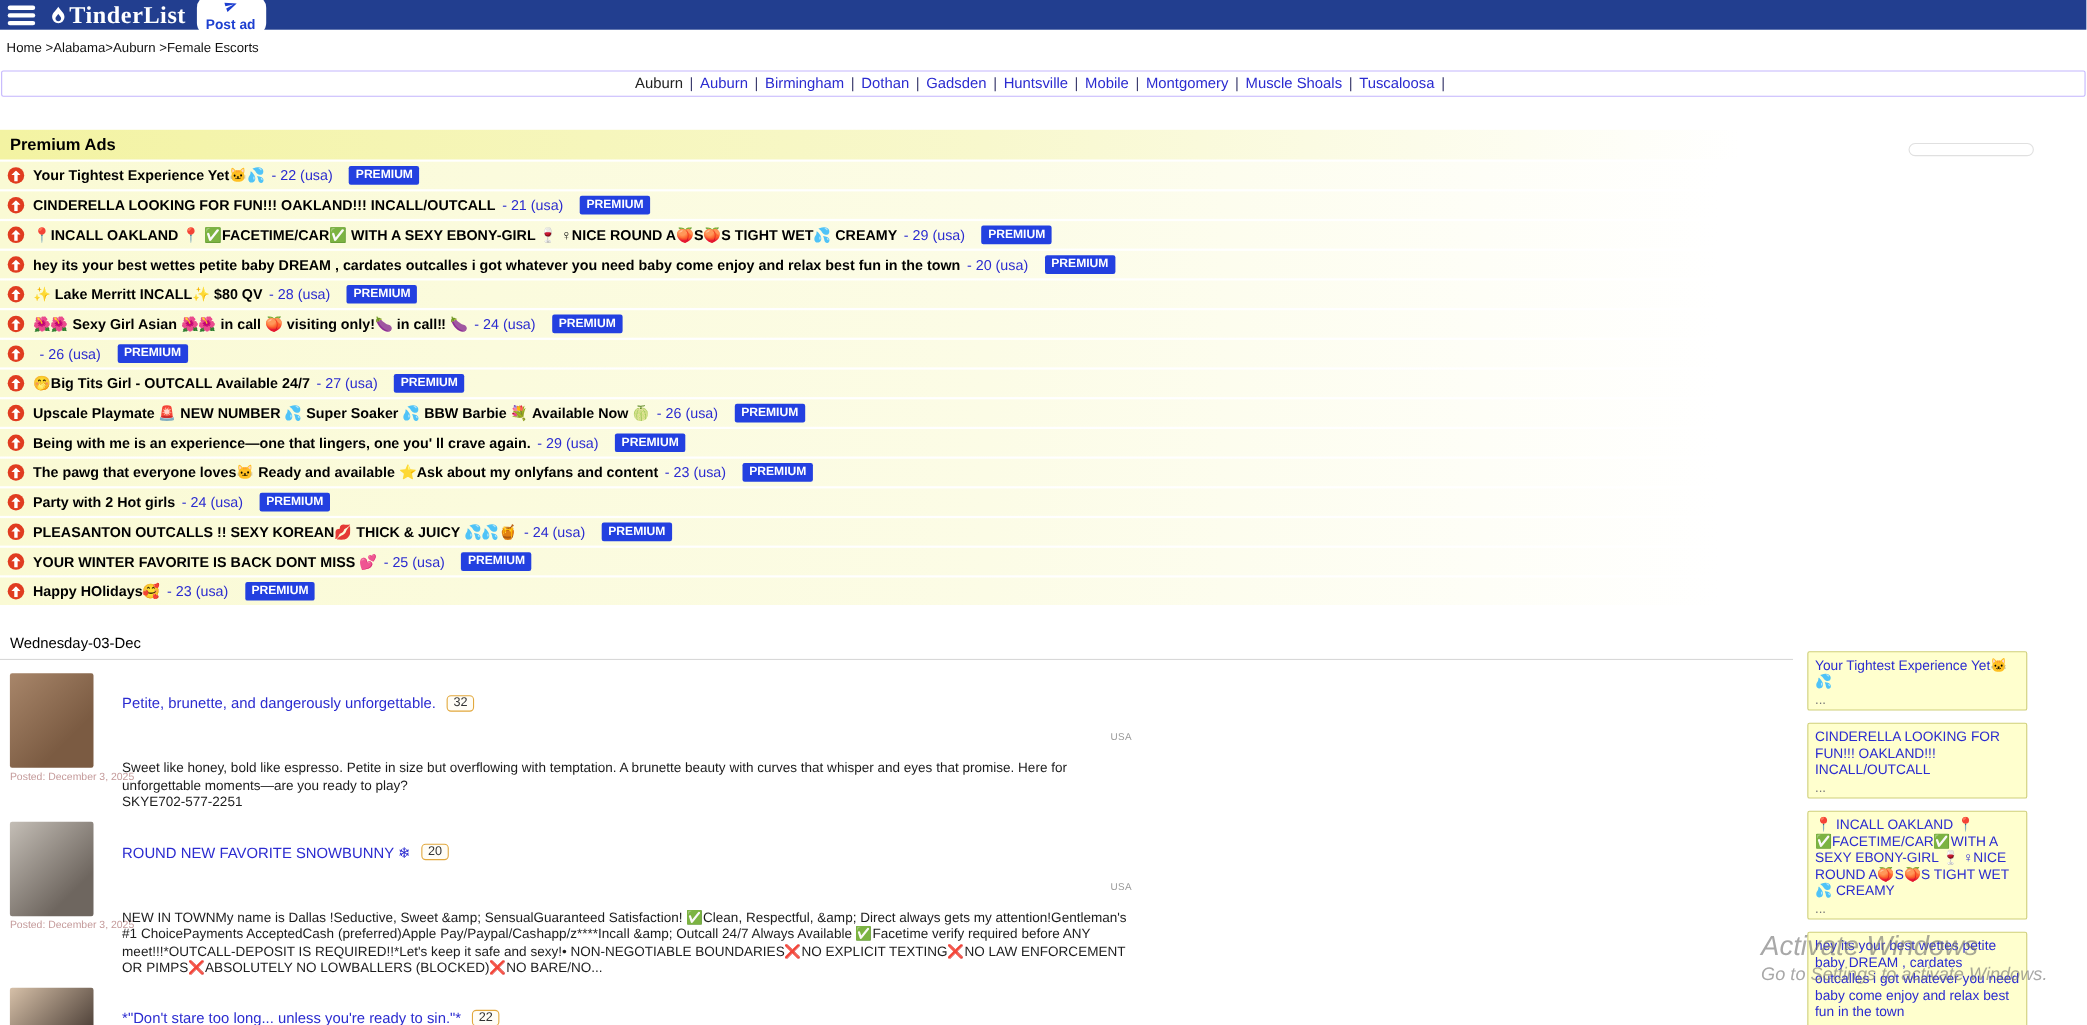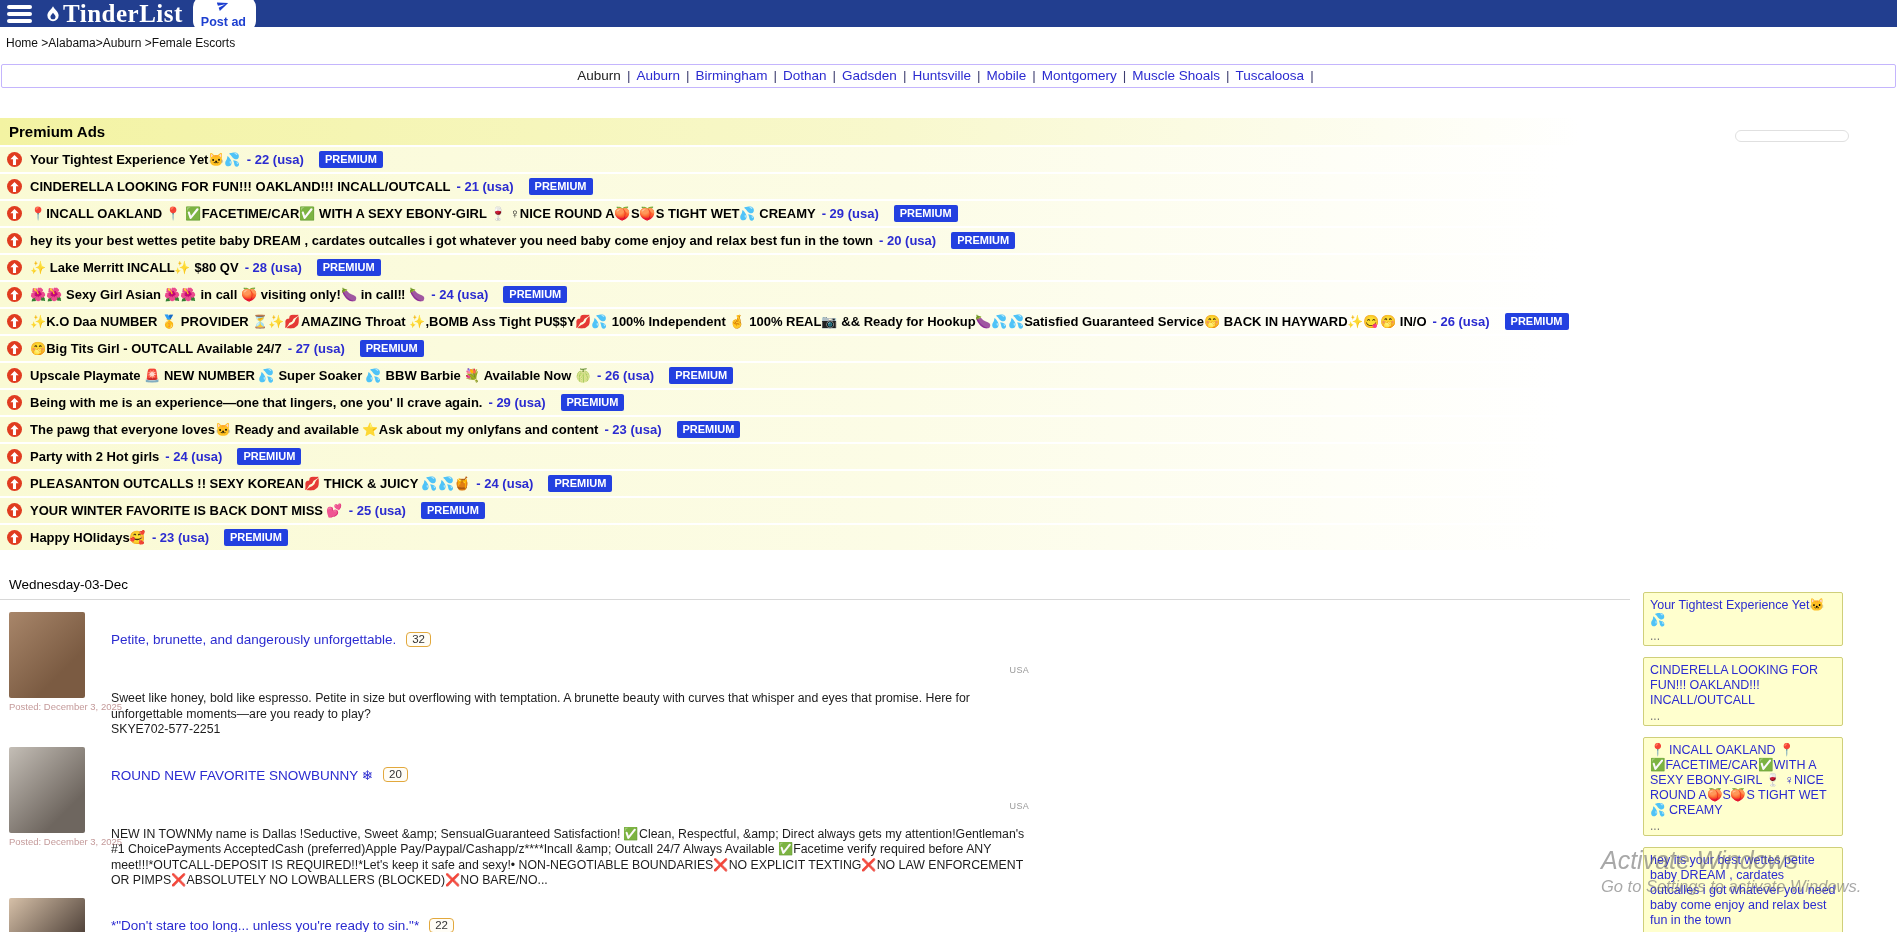--- a/index.html
+++ b/index.html
@@ -4,38 +4,38 @@
 <style>
   * { box-sizing: border-box; margin: 0; padding: 0; }
   html,body { background:#fff; }
   body { font-family: "Liberation Sans", sans-serif; }
   .page { position:relative; width:1897px; height:932px; overflow:hidden; background:#fff; }
 
   
   .topbar { display:flex; align-items:center; height:27px; background:#223e8f; padding:0 7px; }
   .burger { width:25px; display:flex; flex-direction:column; gap:3px; cursor:pointer; margin-right:12px; }
   .burger span { display:block; height:4px; background:#fff; border-radius:2px; }
-  .brand { color:#fff; font-family:"Liberation Serif", serif; font-size:25px; font-weight:bold; display:flex; align-items:center; letter-spacing:.5px; cursor:pointer; }
+  .brand { color:#fff; font-family:"Liberation Serif", serif; font-size:22px; font-weight:bold; display:flex; align-items:center; letter-spacing:.5px; cursor:pointer; }
   .brand svg { margin-right:1px; }
   .postad { margin-left:10px; background:#fff; color:#1d3fd0; border:none; border-radius:11px; font-family:"Liberation Sans",sans-serif; font-size:12.5px; font-weight:bold; padding:3px 10px 3px 8px; display:flex; align-items:center; gap:4px; cursor:pointer;flex-direction:column; }
 
   .breadcrumb { font-size:12px; color:#111; padding:9px 6px 2px; }
   .breadcrumb span { cursor:pointer; }
 
   .citybar { margin:12px 1px 0; border:1px solid #c4b5fd; border-radius:2px; text-align:center; font-size:13.5px; padding:3px 0 4px; color:#222; }
   .citybar .city-link { color:#2b2bd0; cursor:pointer; }
   .citybar .pipe { color:#3c3c6e; padding:0 6px; }
 
   
   .premium { margin-top:30px; }
   .phead { width:1630px; background:linear-gradient(to right,#f3f3a2,#f8f8cd 55%,#ffffff 97%); font-weight:bold; font-size:15px; color:#000; padding:5px 0 5px 9px; }
   .prow { width:1630px; height:25px; margin-top:2px; background:linear-gradient(to right,#fafad4,#fcfce6 55%,#ffffff 96%); display:flex; align-items:center; padding-left:7px; font-size:13px; white-space:nowrap; }
   .up-icon { width:15px; height:15px; border-radius:50%; background:#e03c20; display:inline-flex; align-items:center; justify-content:center; margin-right:8px; flex:none; }
   .ptitle { font-weight:bold; color:#000; text-decoration:none; cursor:pointer; }
-  .pmeta { color:#2b2bd0; font-weight:bold; margin-left:6px; }
+  .pmeta { color:#2b2bd0; font-weight:normal; margin-left:6px; }
   .pbadge { background:#2340e0; color:#fff; font-weight:bold; font-size:11px; padding:2px 6px 3px; border-radius:2px; margin-left:15px; }
 
   
   .feed { margin-top:24px; }
   .datehead { width:1630px; font-size:13.5px; color:#000; padding:3px 0 7px 9px; border-bottom:1px solid #d8d8d8; margin-bottom:12px; }
   .listing { display:flex; margin:0 0 9px 9px; }
   .lleft { width:90px; flex:none; }
   .thumb { width:76px; height:86px; border-radius:2px; cursor:pointer; }
   .t1 { background:linear-gradient(135deg,#a8866a,#7b5b42 70%); }
   .t2 { background:linear-gradient(135deg,#c4beb6,#6e665f 75%); }
@@ -152,21 +152,20 @@
           <a class="ptitle">🌺🌺 Sexy Girl Asian 🌺🌺 in call 🍑 visiting only!🍆 in call‼ 🍆</a>
           <span class="pmeta">- 24 (usa)</span>
           <span class="pbadge">PREMIUM</span>
         </div>
         <div class="prow">
           <span class="up-icon">
             <svg width="9" height="10" viewBox="0 0 10 11">
               <path d="M5 0l4.6 4.6H6.7V11H3.3V4.6H.4z" fill="#fff"></path>
             </svg>
           </span>
-          <a class="ptitle">✨K.O Daa NUMBER 🥇 PROVIDER ⏳✨💋AMAZING Throat ✨,BOMB Ass Tight PU$$Y💋💦 100% Independent 🤞 100% REAL📷 &amp;&amp; Ready for Hookup🍆💦💦Satisfied Guaranteed Service🤭 BACK IN HAYWARD✨😋🤭 IN/O</a>
           <span class="pmeta">- 26 (usa)</span>
           <span class="pbadge">PREMIUM</span>
         </div>
         <div class="prow">
           <span class="up-icon">
             <svg width="9" height="10" viewBox="0 0 10 11">
               <path d="M5 0l4.6 4.6H6.7V11H3.3V4.6H.4z" fill="#fff"></path>
             </svg>
           </span>
           <a class="ptitle">🤭Big Tits Girl - OUTCALL Available 24/7</a>

